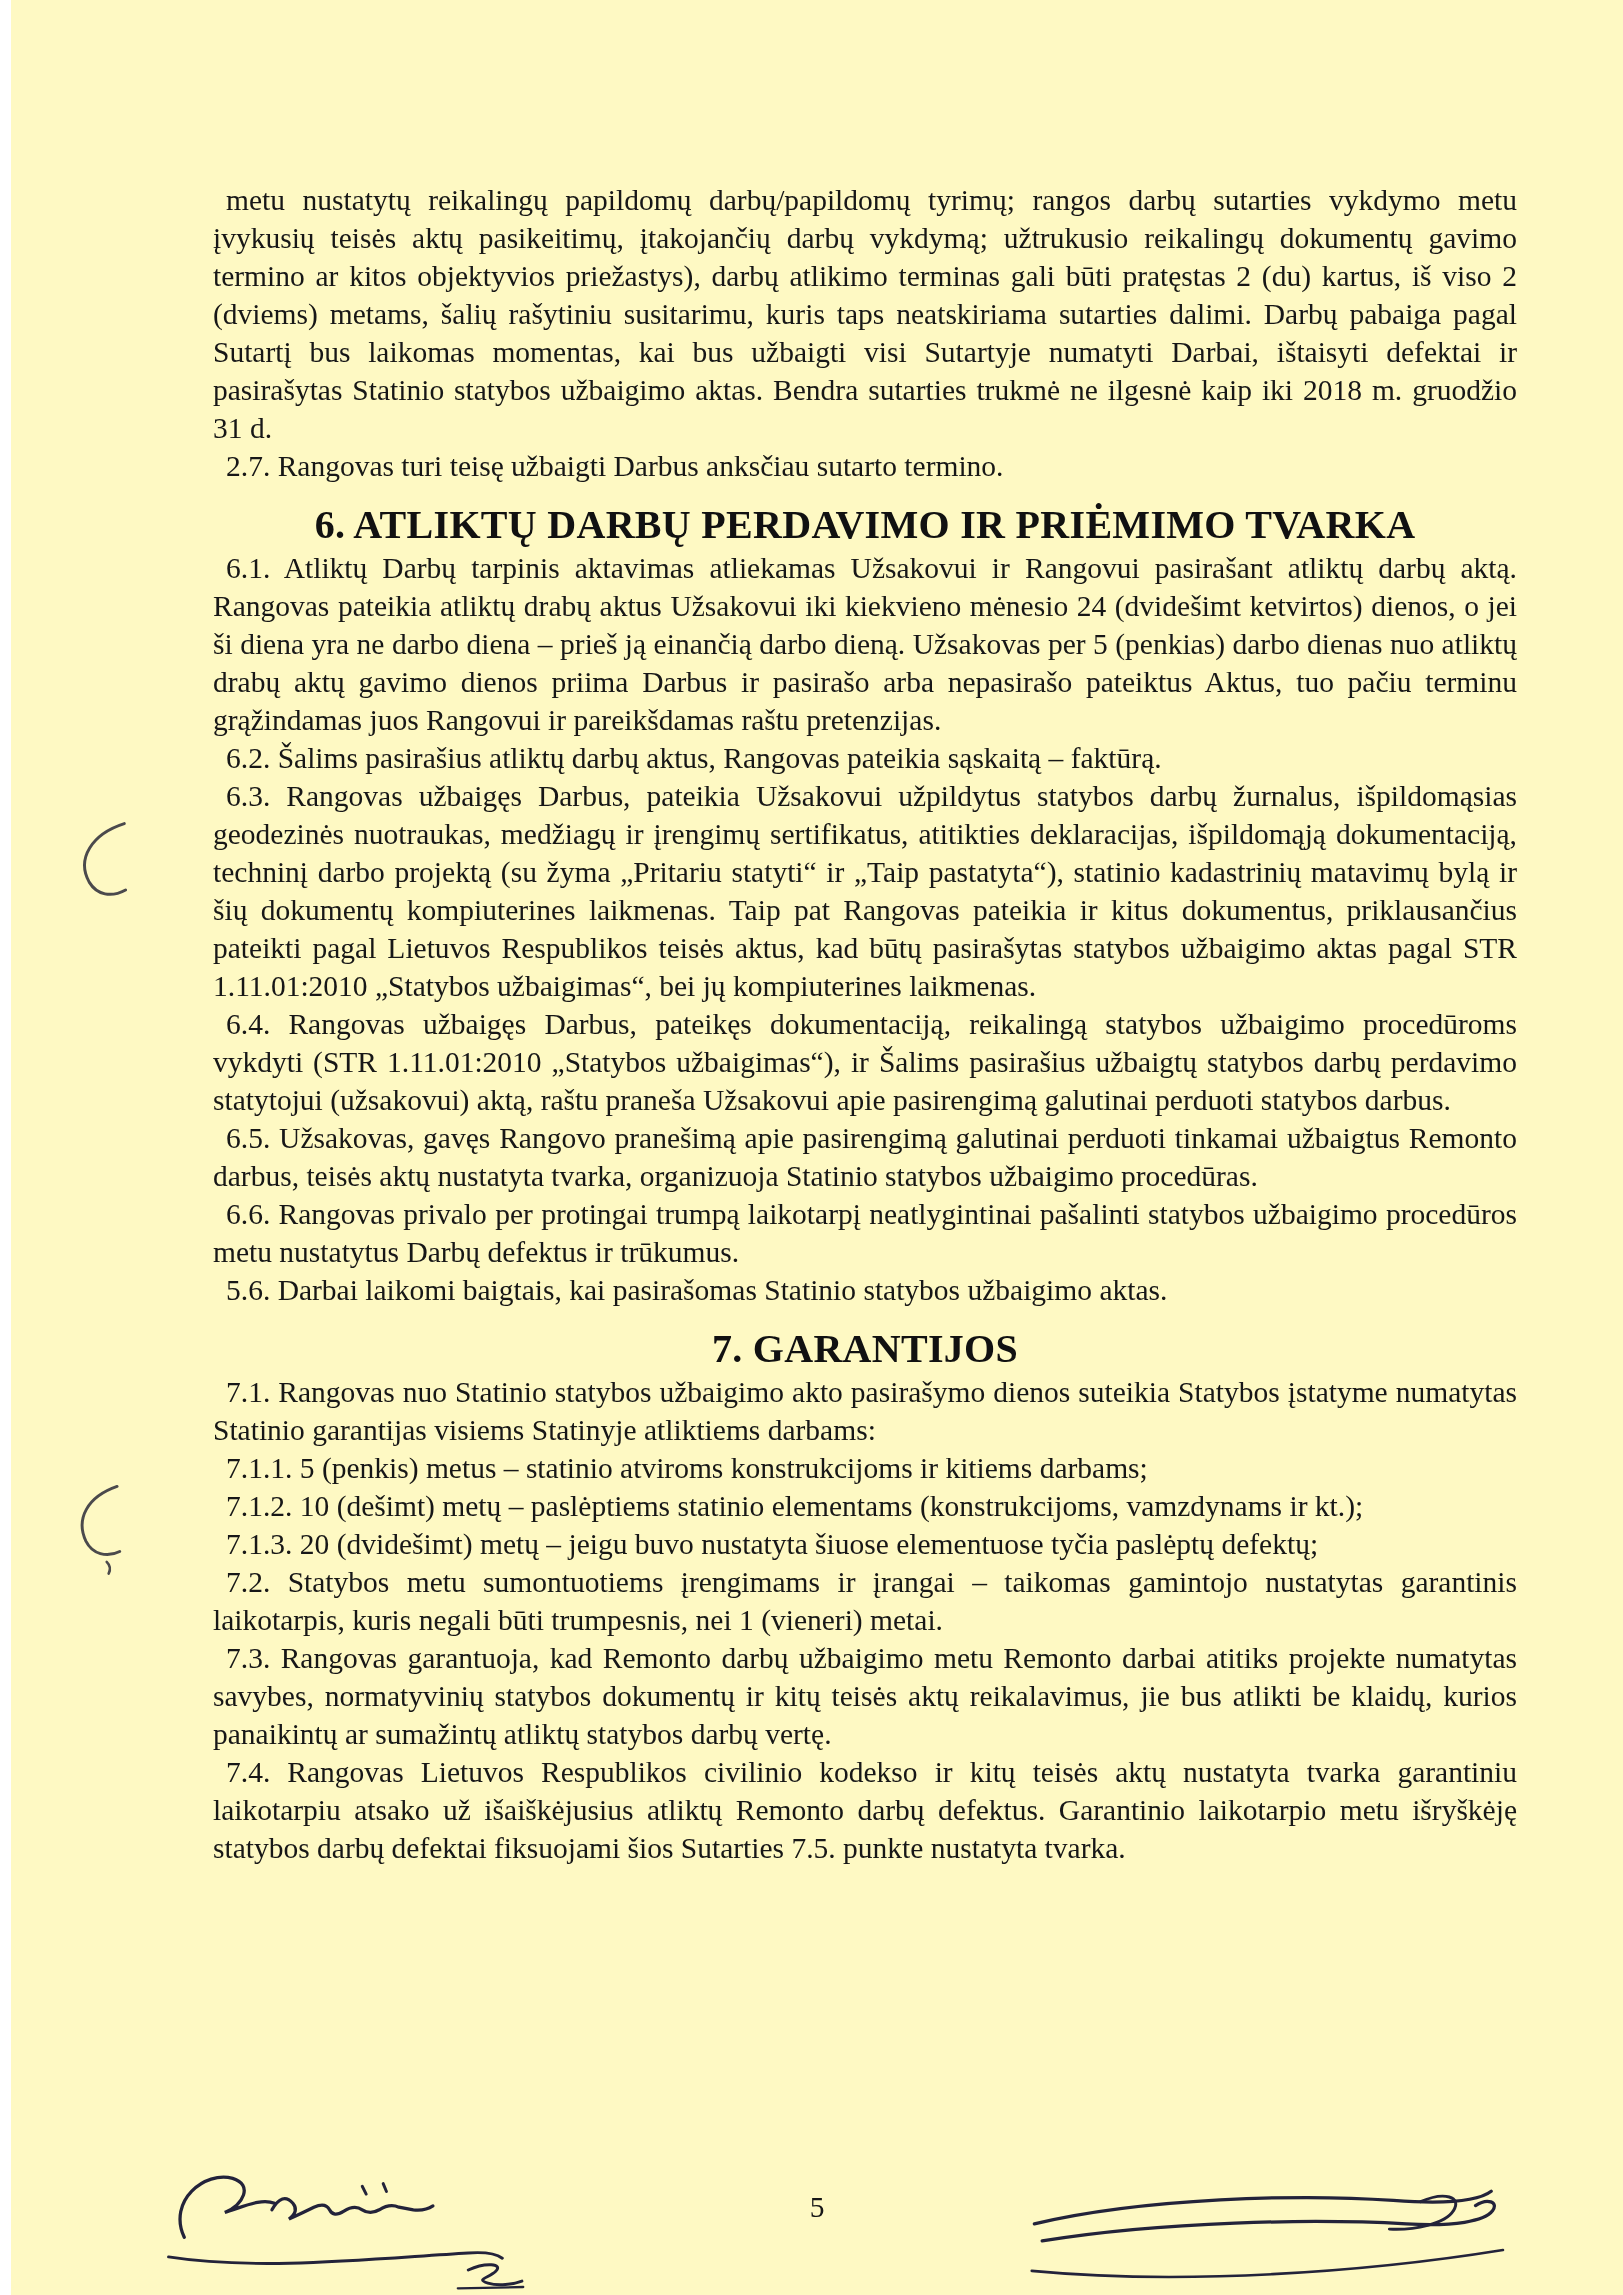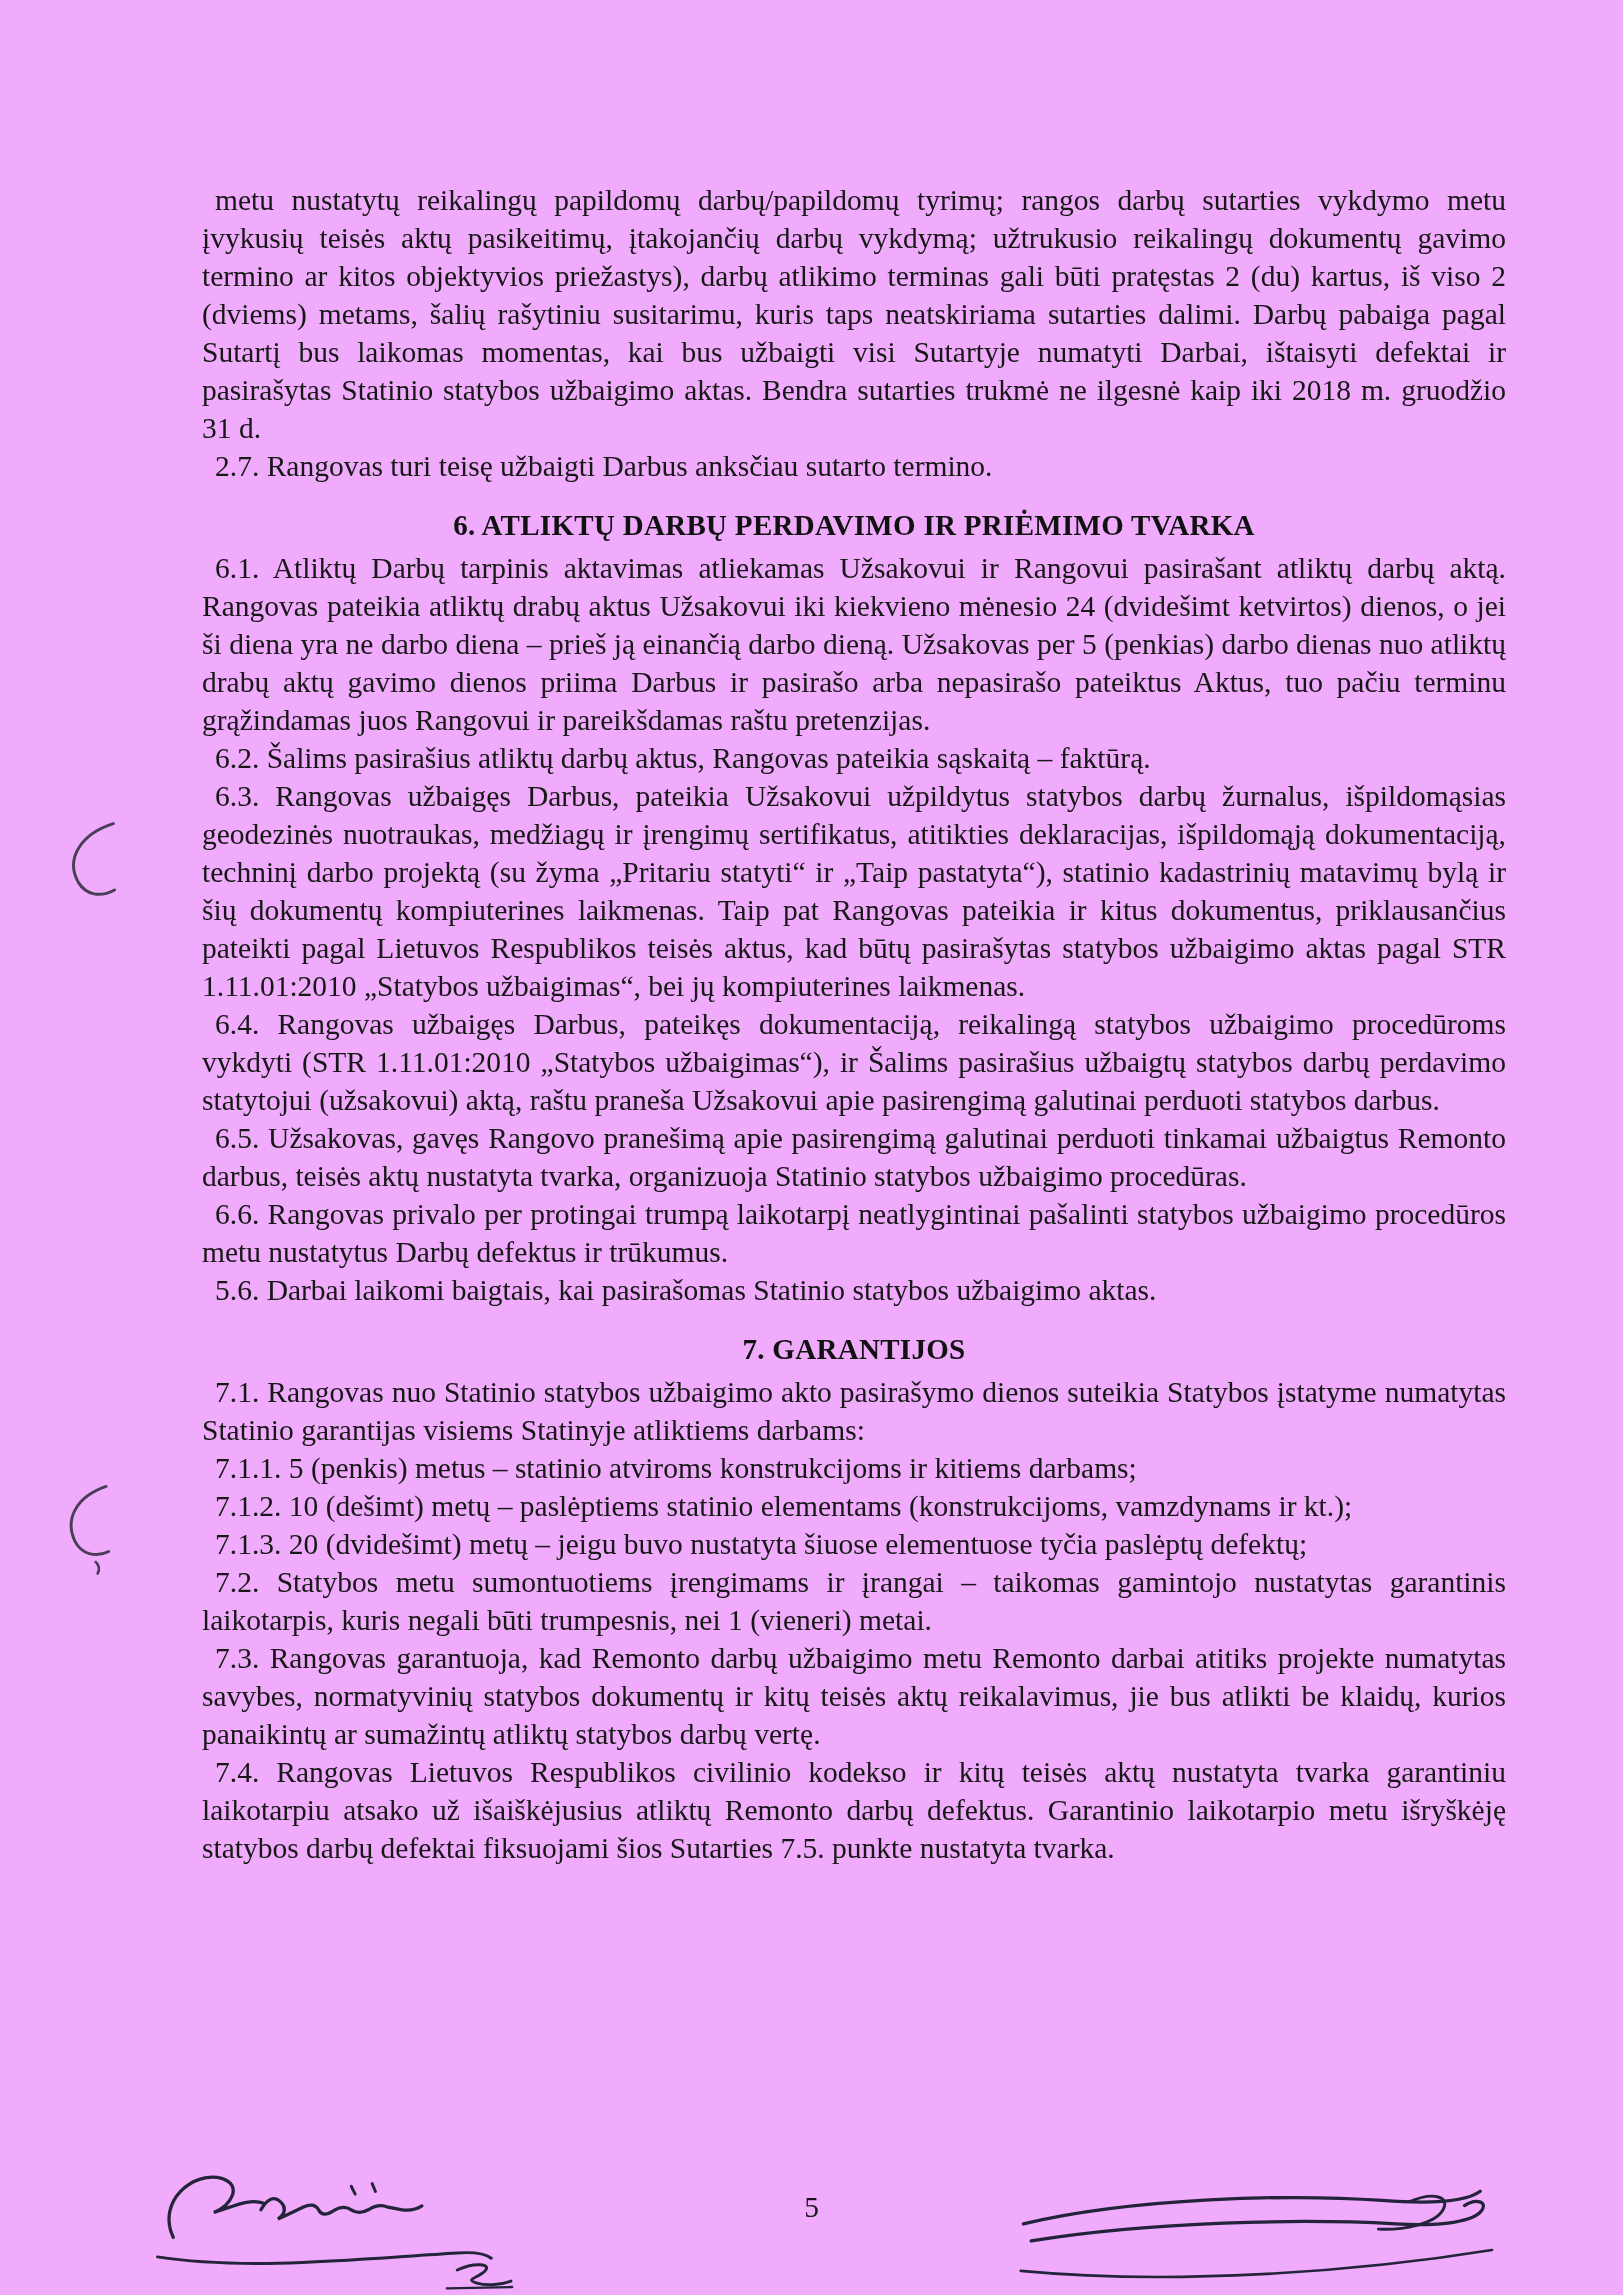--- a/index.html
+++ b/index.html
@@ -7,37 +7,38 @@
   body {
     background: #ffffff;
     font-family: "Liberation Serif", serif;
     color: #171717;
     position: relative;
     overflow: hidden;
   }
   .page {
     position: absolute;
     inset: 0;
-    background: #f0abfc;
+    background: #fef9c3;
+    margin-left: 11px;
   }
   .textblock {
     position: absolute;
     left: 202px;
     top: 181px;
     width: 1304px;
   }
   p.para {
     font-size: 29.5px;
     line-height: 38px;
     text-align: justify;
     text-indent: 13px;
     color: #171717;
   }
   h2.heading {
-    font-size: 29px;
+    font-size: 40px;
     line-height: 38px;
     font-weight: bold;
     text-align: center;
     margin: 21px 0 5.2px 0;
     letter-spacing: 0.3px;
     color: #111111;
   }
   .pageno {
     position: absolute;
     left: 0;

